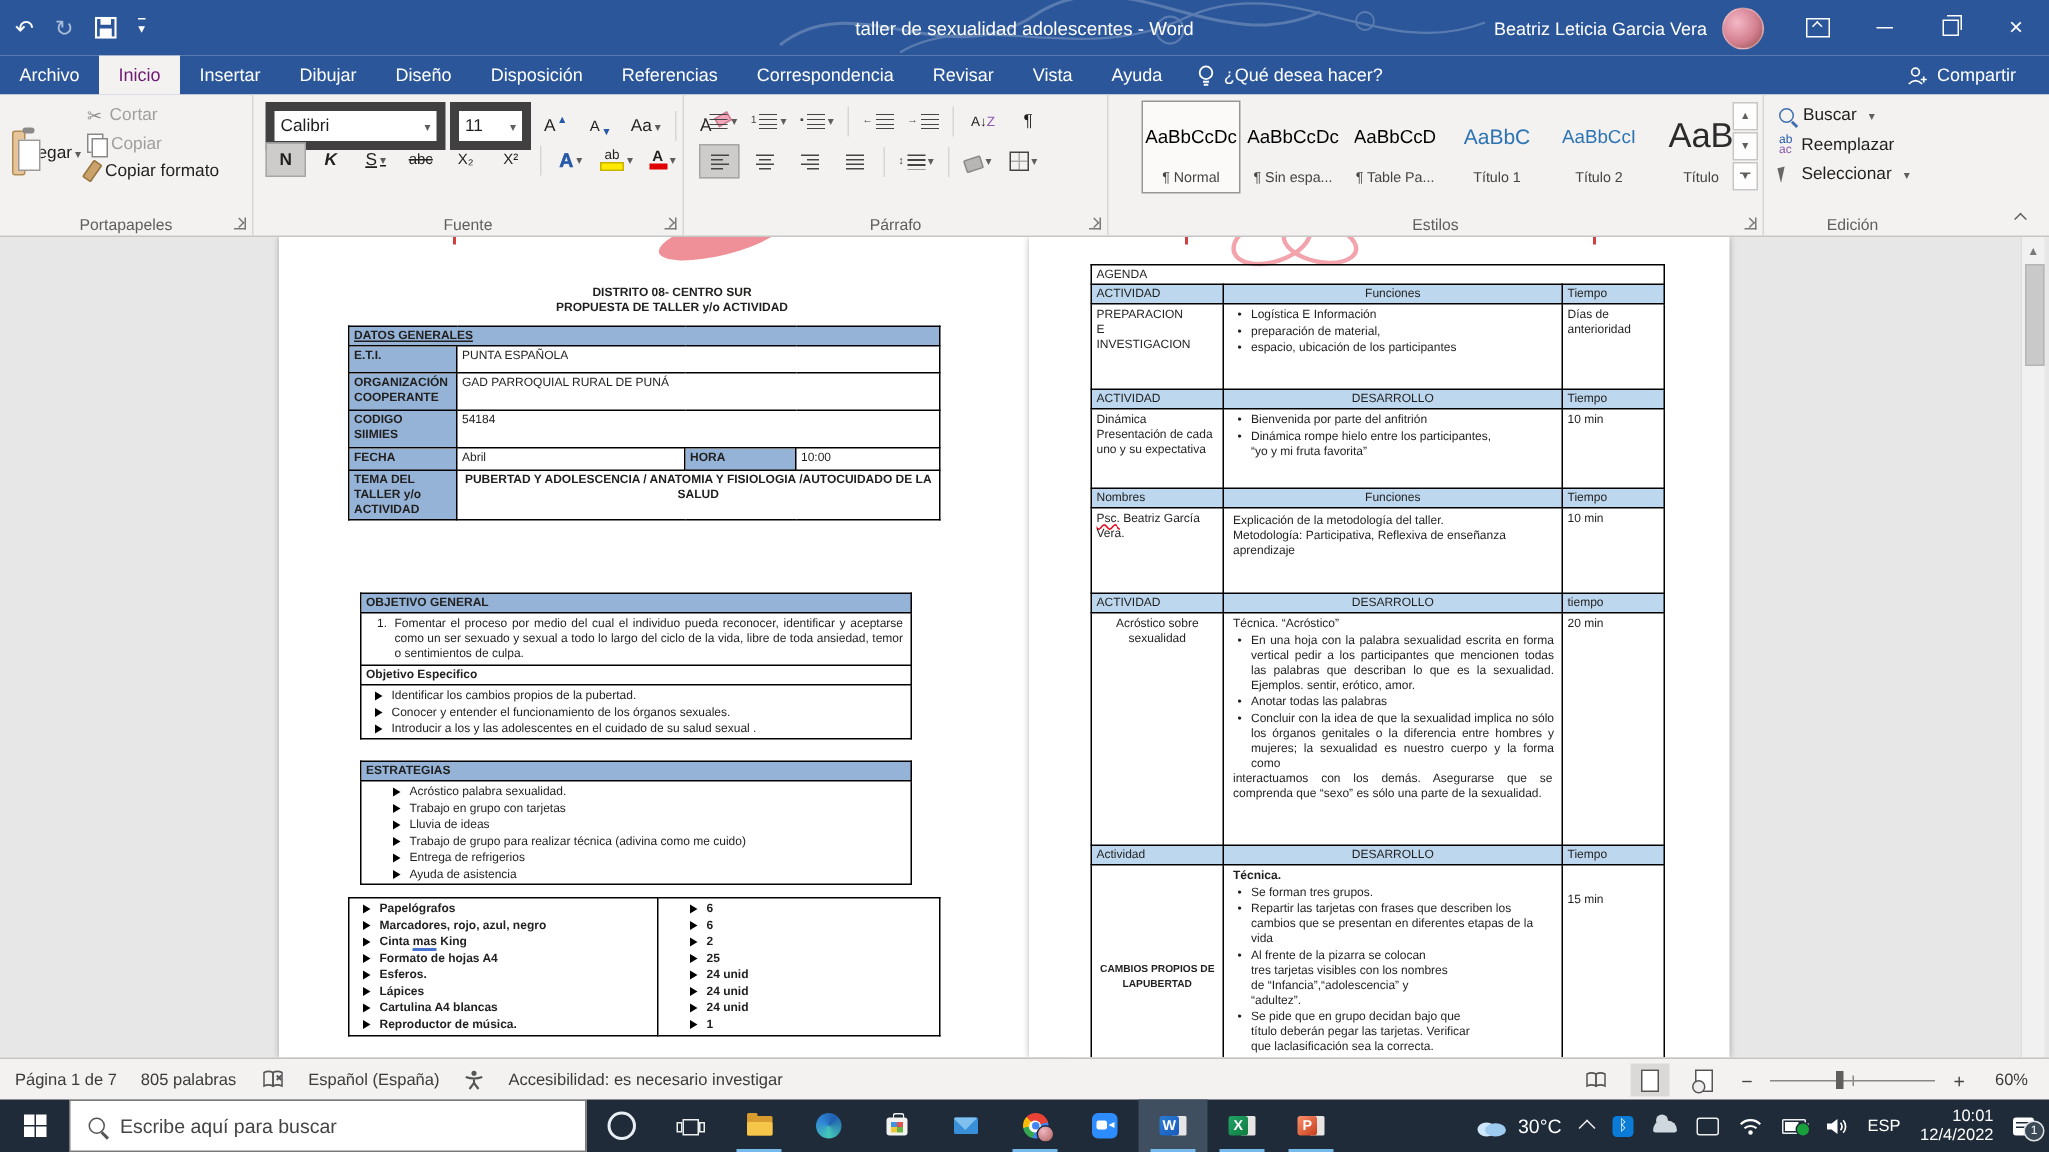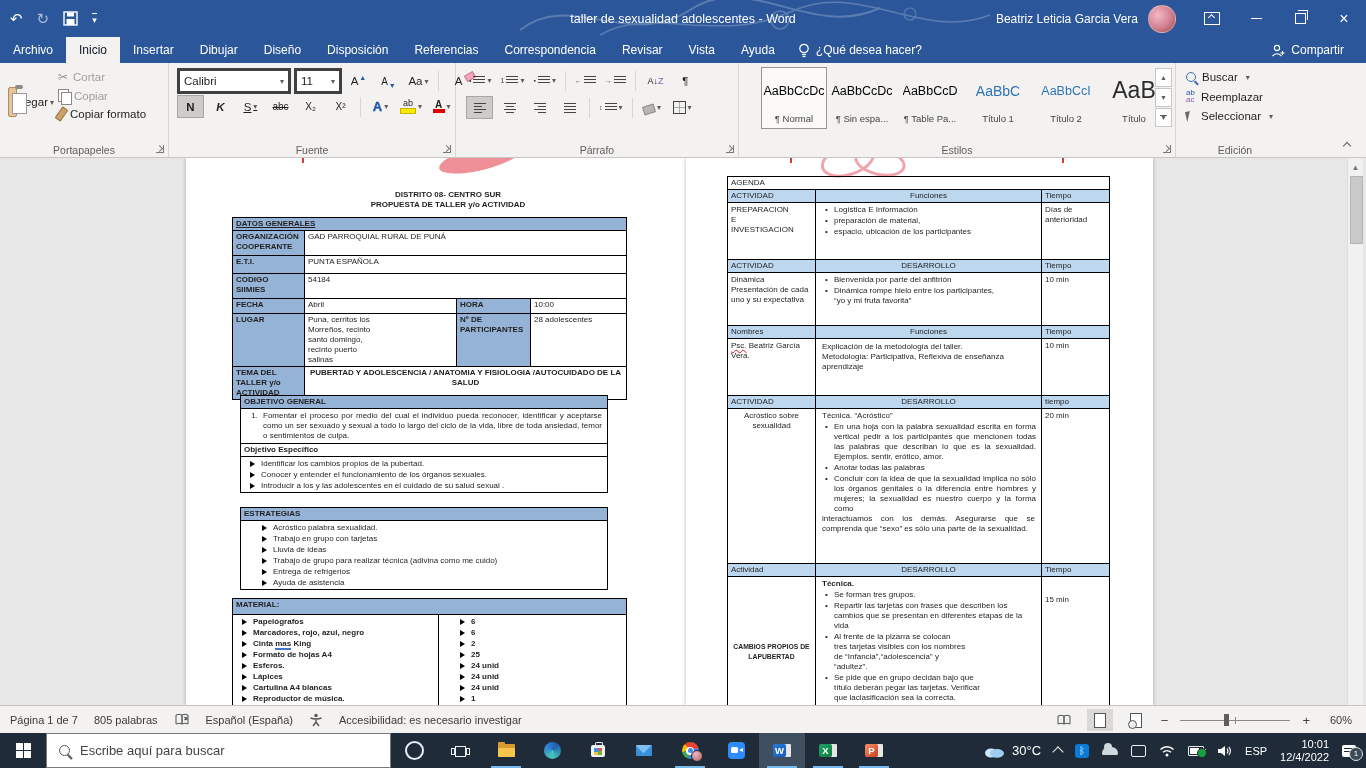--- a/index.html
+++ b/index.html
@@ -20,21 +20,21 @@
   .minimize-bar{width:11px;height:1px;background:#fff;}
   .restore-sq{position:relative;width:9px;height:9px;border:1px solid #fff;}
   .restore-sq:before{content:"";position:absolute;left:2px;top:-4px;width:9px;height:9px;border:1px solid #fff;border-bottom:none;border-left:none;}
   .close-x{font-size:16px;line-height:16px;}
   .ribopt{width:14px;height:11px;border:1px solid #fff;position:relative;}
   .ribopt:before{content:"";position:absolute;left:4px;top:2px;width:4px;height:4px;border-left:1px solid #fff;border-top:1px solid #fff;transform:rotate(45deg);}
 
   
   #tabrow{position:absolute;top:37px;left:0;width:1366px;height:26px;background:#2b579a;display:flex;align-items:stretch;color:#fff;font-size:12px;}
   .tab{padding:0 13px;display:flex;align-items:center;}
-  .tab.active{background:#f3f2f1;color:#0f172a;}
+  .tab.active{background:#f3f2f1;color:#701a75;}
   #tellme{display:flex;align-items:center;gap:6px;padding:0 10px;}
   #share-area{margin-left:auto;display:flex;align-items:center;gap:6px;padding-right:22px;}
 
   
   #ribbon{position:absolute;top:63px;left:0;width:1366px;height:94px;background:#f3f2f1;border-bottom:1px solid #c8c6c4;display:flex;}
   .rgroup{position:relative;height:94px;border-right:1px solid #d8d6d4;flex:none;}
   .rgroup-label{position:absolute;bottom:1px;left:0;right:0;text-align:center;font-size:10.5px;color:#605e5c;}
   .launcher{position:absolute;right:4px;bottom:4px;width:7px;height:7px;border-right:1px solid #7a7874;border-bottom:1px solid #7a7874;}
   .launcher:before{content:"";position:absolute;right:1px;bottom:1px;width:4px;height:4px;border-right:1px solid #7a7874;border-bottom:1px solid #7a7874;transform:rotate(-45deg);}
   .caret{font-size:8px;color:#605e5c;margin-left:2px;}
@@ -44,21 +44,21 @@
   .clipboard-ic:before{content:"";position:absolute;left:3px;top:5px;width:13px;height:19px;background:#fff;border:1px solid #9c9a98;}
   .clipboard-ic:after{content:"";position:absolute;left:6px;top:-3px;width:8px;height:4px;background:#8c8a88;border-radius:2px;}
   .clip-list{position:absolute;left:58px;top:7px;display:flex;flex-direction:column;gap:5px;font-size:11.5px;}
   .clip-item{display:flex;align-items:center;gap:5px;}
   .clip-item.disabled{color:#a19f9d;}
   .copy-ic{position:relative;width:9px;height:11px;border:1px solid #8a8886;background:#fff;}
   .copy-ic:before{content:"";position:absolute;left:2px;top:2px;width:9px;height:11px;border:1px solid #8a8886;background:#fff;}
   .brush-ic{width:5px;height:12px;background:#caa26a;border:1px solid #97743d;transform:rotate(35deg);border-radius:1px;}
   .scissors{font-size:12px;color:#8f8d8b;}
   
-  .combo{background:#fff;border:3px solid #404040;height:20px;display:flex;align-items:center;font-size:11.5px;padding:0 4px;justify-content:space-between;}
+  .combo{background:#fff;border:6px solid #404040;height:20px;display:flex;align-items:center;font-size:11.5px;padding:0 4px;justify-content:space-between;}
   .frow{position:absolute;display:flex;align-items:center;gap:3px;}
   .rbtn{height:21px;min-width:21px;display:flex;align-items:center;justify-content:center;font-size:11.5px;padding:0 2px;border:1px solid transparent;}
   .rbtn.active{background:#cecccb;border:1px solid #a8a6a4;}
   .tinyup{font-size:7px;color:#2458a8;margin:-8px 0 0 1px;}
   .tinydn{font-size:7px;color:#2458a8;margin:8px 0 0 1px;}
   .b-bold{font-weight:bold;}
   .b-it{font-style:italic;font-weight:bold;}
   .b-u{text-decoration:underline;}
   .b-strike{text-decoration:line-through;font-size:10px;}
   .stackbtn{display:flex;flex-direction:column;align-items:center;line-height:9px;}
@@ -544,49 +544,38 @@
             <col style="width:72px">
             <col style="width:152px">
             <col style="width:74px">
             <col style="width:96px">
           </colgroup>
         <tbody>
             <tr>
               <td class="dg-title" colspan="4">DATOS GENERALES</td>
             </tr>
             <tr>
+              <td class="bluelbl" style="height: 15px;">E.T.I.</td>
+              <td class="val" colspan="3">PUNTA ESPAÑOLA</td>
+            </tr>
+            <tr>
               <td class="bluelbl" style="height: 22px;">ORGANIZACIÓN
 COOPERANTE</td>
               <td class="val" colspan="3">GAD PARROQUIAL RURAL DE PUNÁ</td>
-            </tr>
-            <tr>
-              <td class="bluelbl" style="height: 15px;">E.T.I.</td>
-              <td class="val" colspan="3">PUNTA ESPAÑOLA</td>
             </tr>
             <tr>
               <td class="bluelbl" style="height: 22px;">CODIGO
 SIIMIES</td>
               <td class="val" colspan="3">54184</td>
             </tr>
             <tr>
               <td class="bluelbl" style="height: 12px;">FECHA</td>
               <td class="val">Abril</td>
               <td class="bluelbl">HORA</td>
               <td class="val">10:00</td>
-            </tr>
-            <tr>
-              <td class="bluelbl" style="height: 46px;">LUGAR</td>
-              <td class="val">Puna, cerritos los
-Morreños, recinto
-santo domingo,
-recinto puerto
-salinas</td>
-              <td class="bluelbl">Nº DE
-PARTICIPANTES</td>
-              <td class="val">28 adolescentes</td>
             </tr>
             <tr>
               <td class="bluelbl" style="height: 26px;">TEMA DEL
 TALLER y/o
 ACTIVIDAD</td>
               <td class="val tema" colspan="3">PUBERTAD Y ADOLESCENCIA / ANATOMIA Y FISIOLOGIA /AUTOCUIDADO DE LA SALUD</td>
             </tr>
           </tbody>
       </table>
       <table class="doc" id="objetivo-table">
@@ -657,23 +646,20 @@
               </td>
             </tr>
           </tbody>
         </table>
       <table class="doc" id="material-table">
         <colgroup>
             <col style="width:206px">
             <col style="width:188px">
           </colgroup>
         <tbody>
-            <tr>
-              <td class="hdr2" colspan="2" style="height: 13px;">MATERIAL:</td>
-            </tr>
             <tr>
               <td>
                 <div class="brow">
                   <span class="abul"></span>
                   <span class="btxt bold">Papelógrafos</span>
                 </div>
                 <div class="brow">
                   <span class="abul"></span>
                   <span class="btxt bold">Marcadores, rojo, azul, negro</span>
                 </div>

